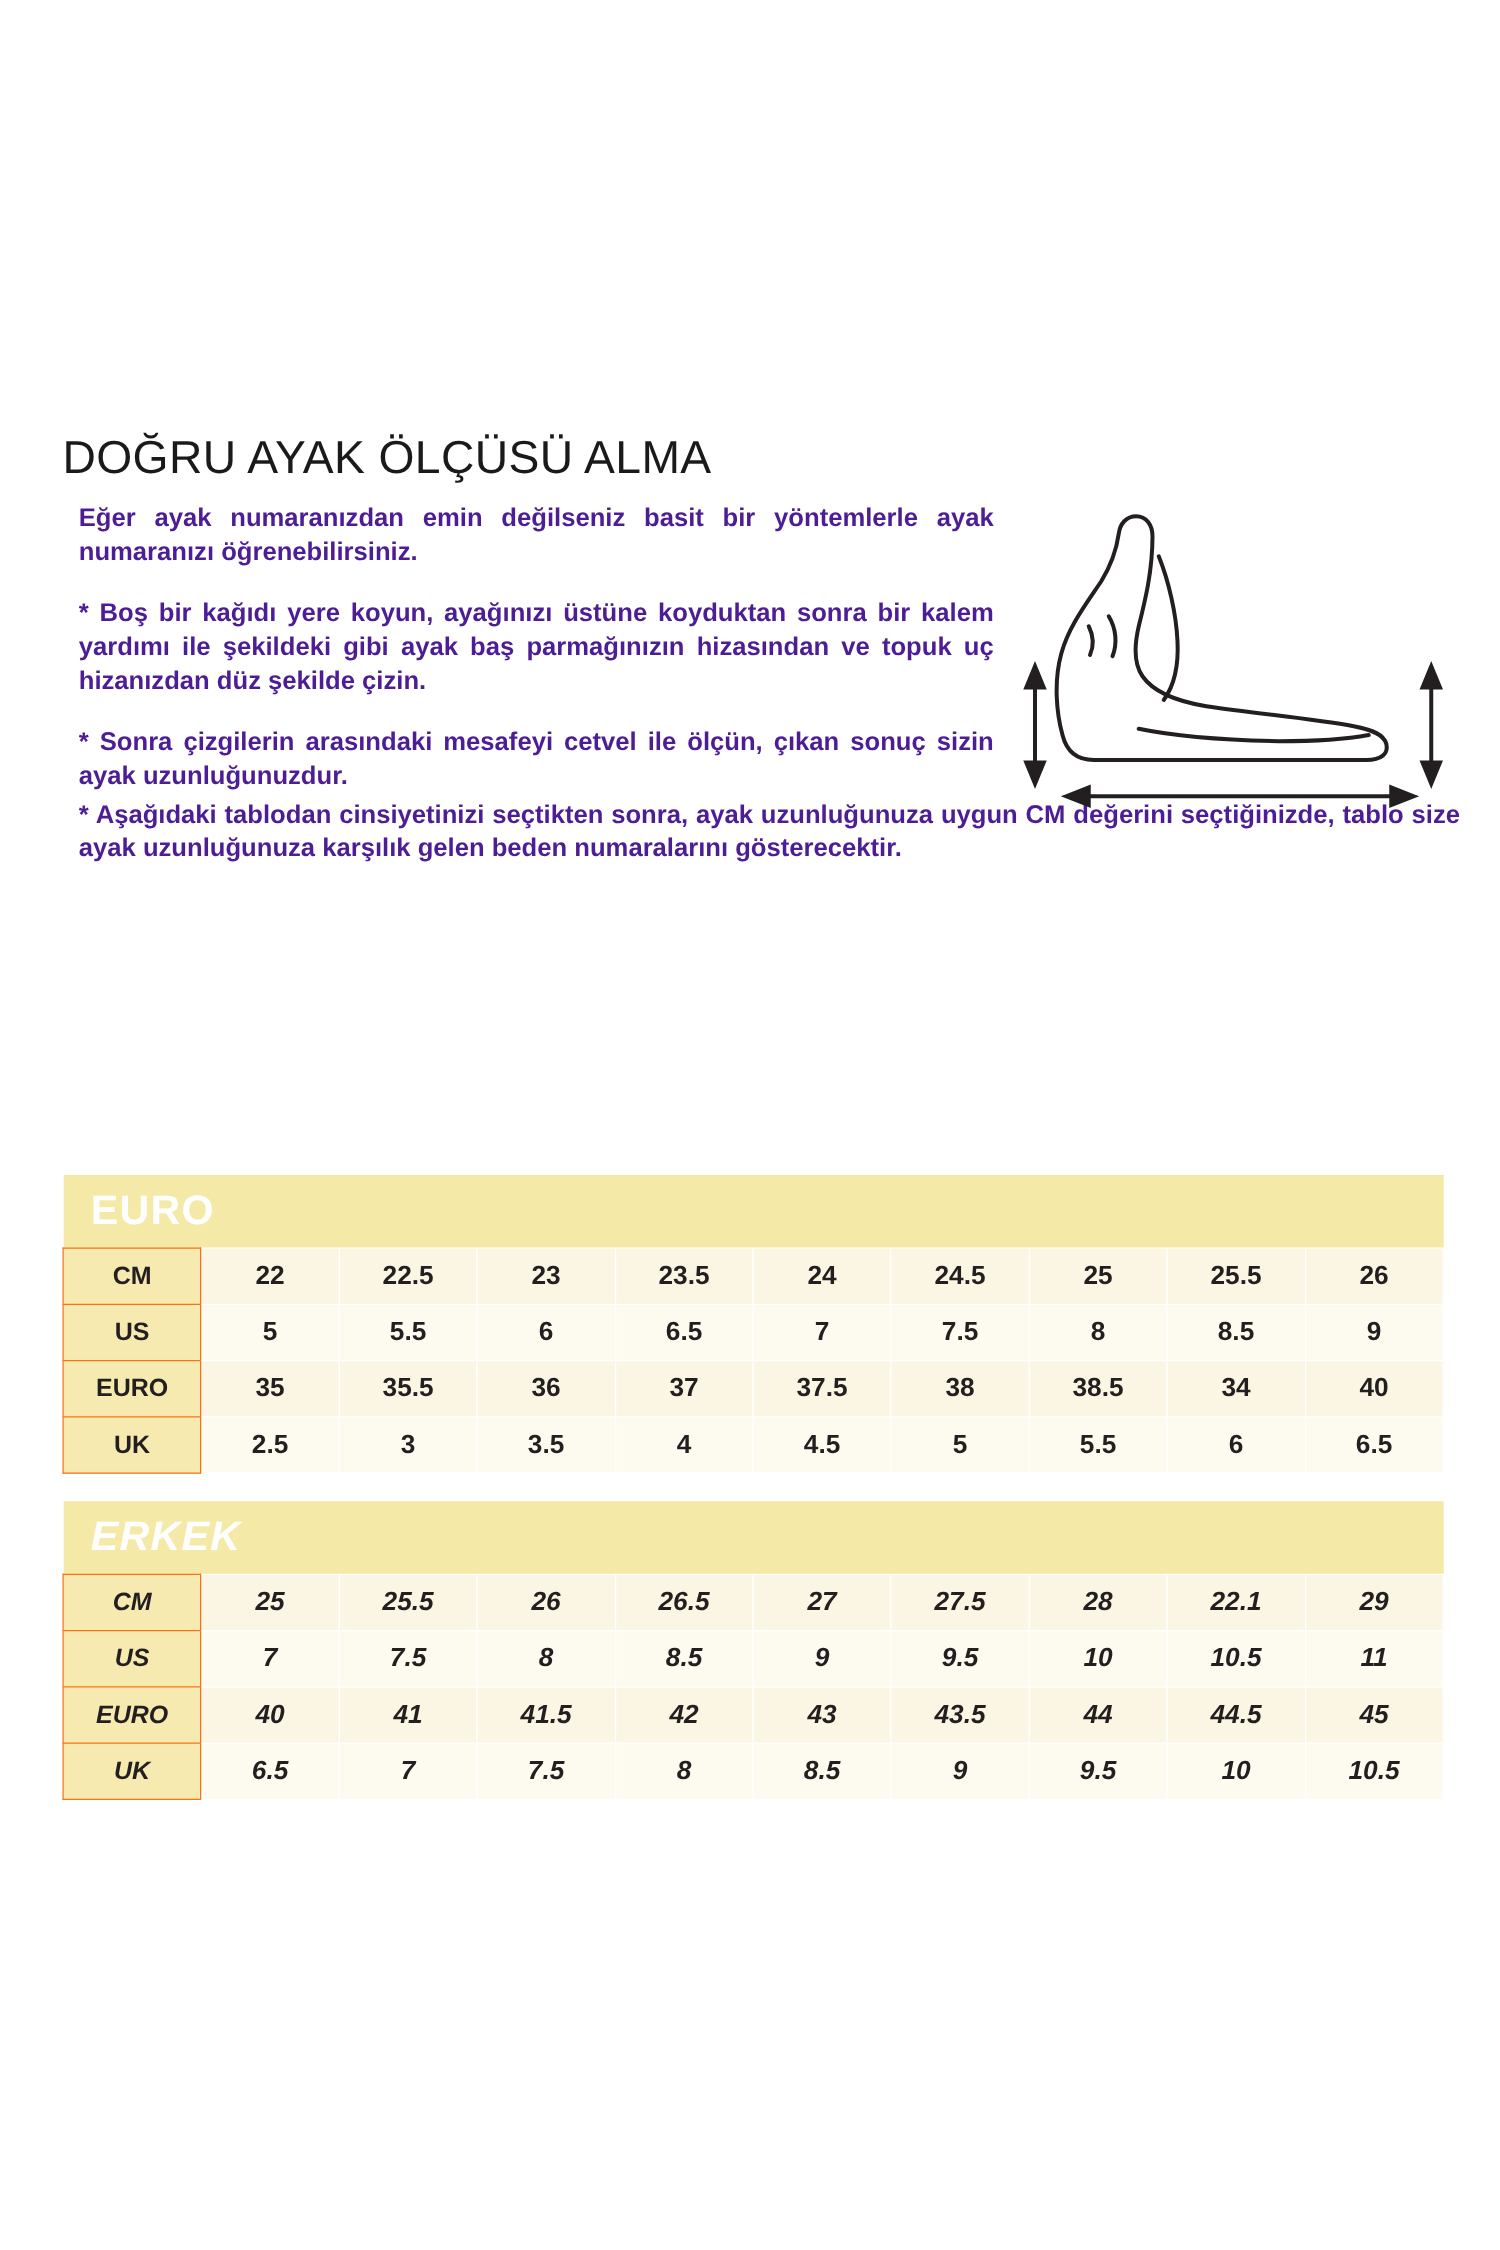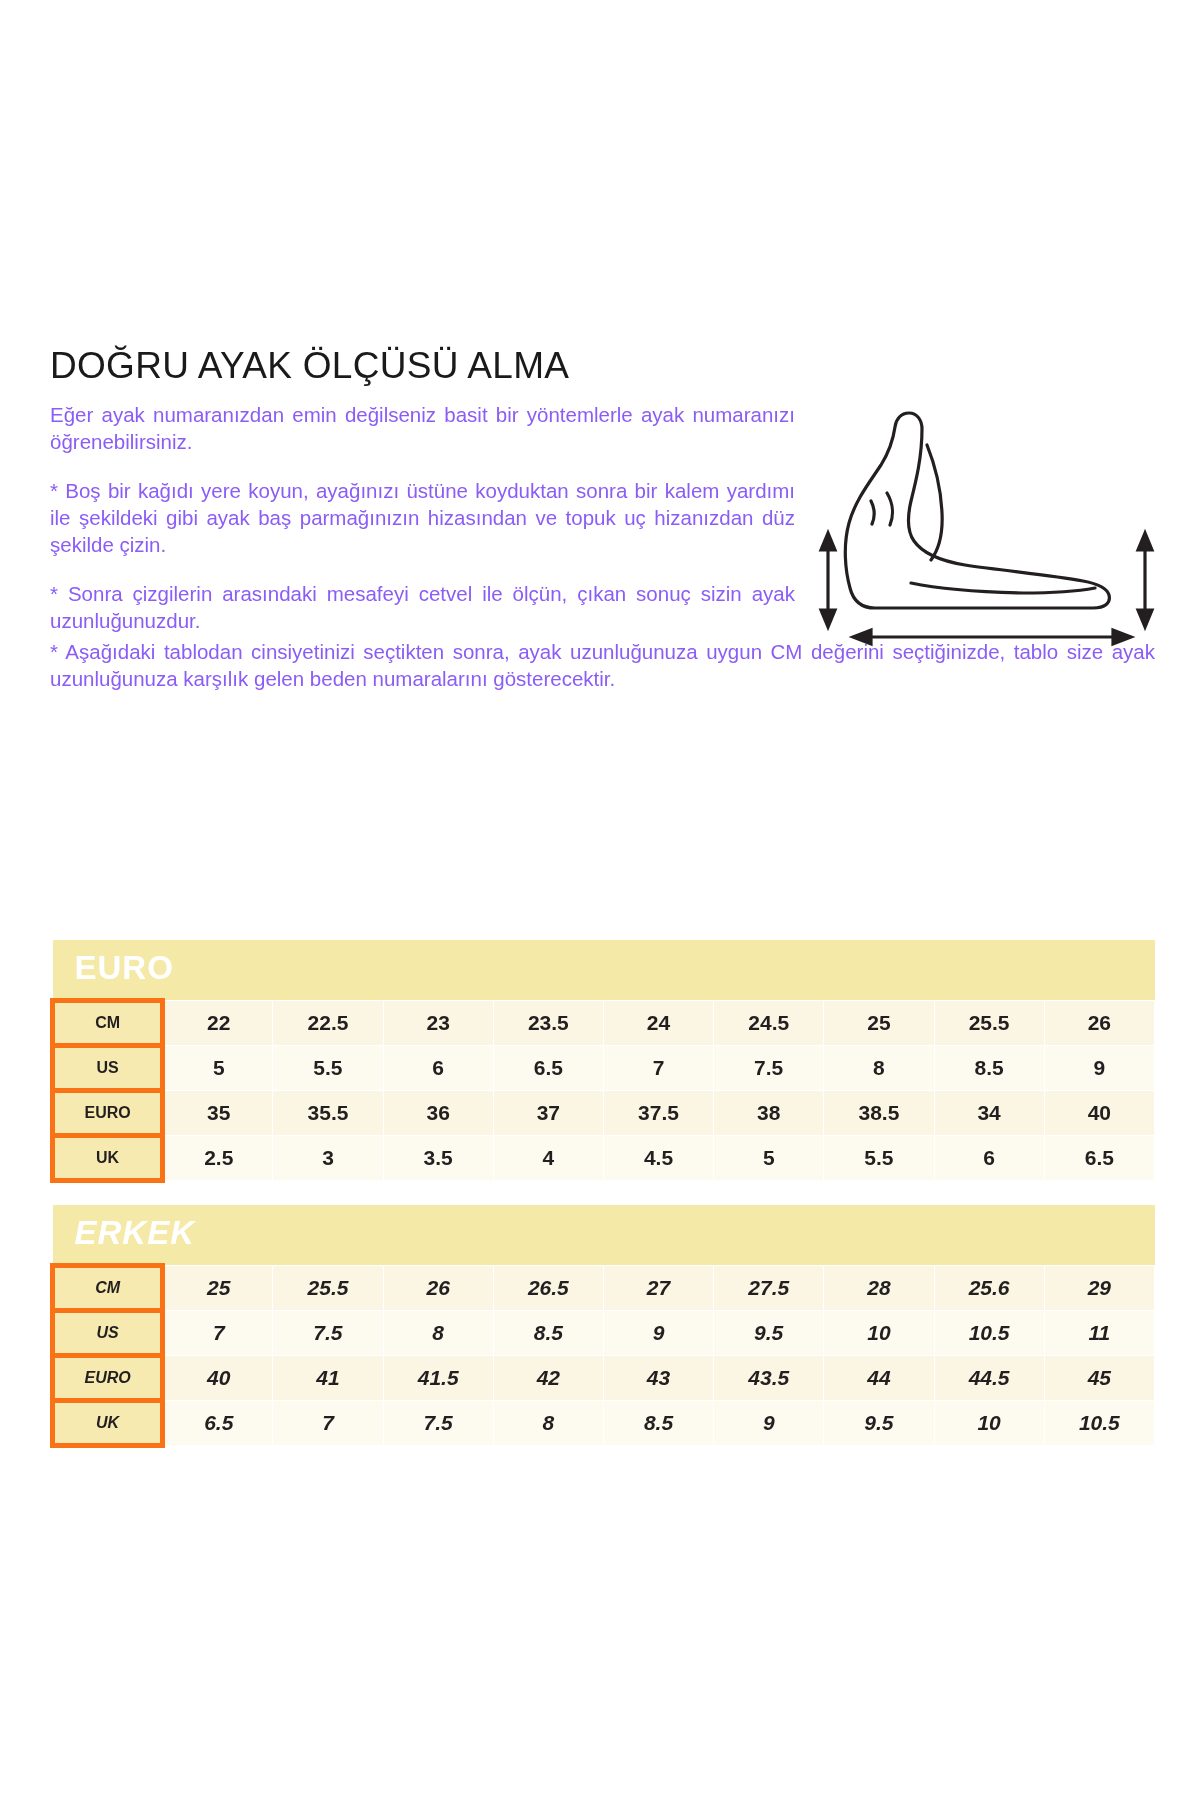--- a/index.html
+++ b/index.html
@@ -42,23 +42,24 @@
     font-family: "Liberation Sans", sans-serif;
   }
 
   
   .intro-block {
     width: 745px;
   }
   .para {
     font-size: 20.5px;
     line-height: 1.32;
-    margin: 0 0 22px 0;
+    margin: 0 0 22px 13px;
     text-align: justify;
-    color: #8b5cf6;
+    color: #4c1d95;
+    font-weight: bold;
   }
   .para.wide {
     width: 1105px;
   }
   .para:last-child { margin-bottom: 0; }
 
   
   .foot-figure {
     position: absolute;
     right: -10px;
@@ -90,26 +91,26 @@
     font-weight: bold;
     letter-spacing: 1px;
     padding: 9px 0 11px 22px;
     text-align: left;
     border: none;
   }
 
   .size-table td.rowhead {
     background: #f6eab0;
     font-weight: bold;
-    font-size: 16px;
+    font-size: 20px;
     text-align: center;
     color: #231f20;
     width: 110px;
     padding: 10px 0;
-    border: 5px solid #f97316;
+    border: 1px solid #f97316;
   }
 
   .size-table td.cell {
     background: #faf6e3;
     font-size: 21px;
     font-weight: bold;
     text-align: center;
     color: #231f20;
     padding: 10px 0;
     border: 1px solid #ffffff;
@@ -240,21 +241,21 @@
         </tr>
         <tr>
           <td class="rowhead">CM</td>
           <td class="cell">25</td>
           <td class="cell">25.5</td>
           <td class="cell">26</td>
           <td class="cell">26.5</td>
           <td class="cell">27</td>
           <td class="cell">27.5</td>
           <td class="cell">28</td>
-          <td class="cell">25.6</td>
+          <td class="cell">22.1</td>
           <td class="cell">29</td>
         </tr>
         <tr>
           <td class="rowhead">US</td>
           <td class="cell alt">7</td>
           <td class="cell alt">7.5</td>
           <td class="cell alt">8</td>
           <td class="cell alt">8.5</td>
           <td class="cell alt">9</td>
           <td class="cell alt">9.5</td>

